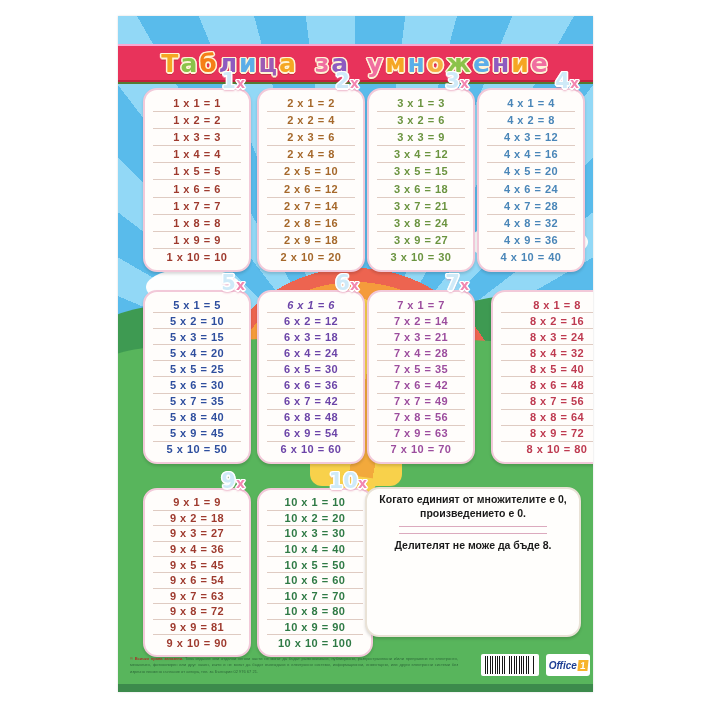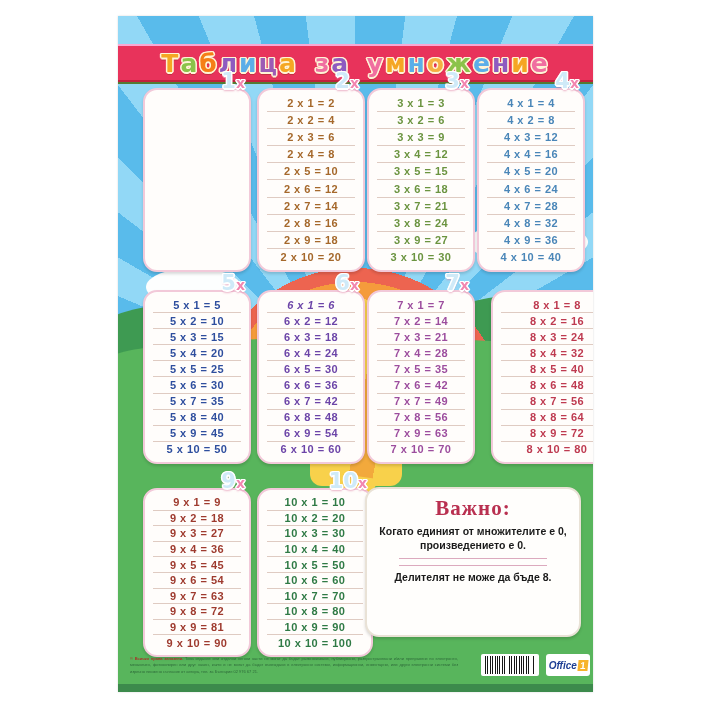--- a/index.html
+++ b/index.html
@@ -95,20 +95,32 @@
       <div class="ground-strip"></div>
     </div>
 
     <div class="banner">
       <div class="title" id="title"><span style="color: rgb(245, 166, 35);">Т</span><span style="color: rgb(139, 195, 74);">а</span><span style="color: rgb(245, 127, 23);">б</span><span style="color: rgb(142, 91, 192);">л</span><span style="color: rgb(91, 174, 232);">и</span><span style="color: rgb(156, 91, 181);">ц</span><span style="color: rgb(245, 166, 35);">а</span><span> </span><span style="color: rgb(240, 110, 160);">з</span><span style="color: rgb(142, 91, 192);">а</span><span> </span><span style="color: rgb(240, 110, 160);">у</span><span style="color: rgb(245, 166, 35);">м</span><span style="color: rgb(91, 174, 232);">н</span><span style="color: rgb(245, 176, 65);">о</span><span style="color: rgb(139, 195, 74);">ж</span><span style="color: rgb(91, 174, 232);">е</span><span style="color: rgb(142, 91, 192);">н</span><span style="color: rgb(245, 166, 35);">и</span><span style="color: rgb(240, 110, 160);">е</span></div>
     </div>
 
     <div id="tables">
         <div class="tbox" style="left: 25px; top: 72px; width: 104px; height: 180px;">
           <div class="tlabel"><span class="tnum">1</span><span class="tx">x</span></div>
+          <div class="trows">
+            <div class="trow" style="color: rgb(158, 58, 46);">1 x 1 = 1</div>
+            <div class="trow" style="color: rgb(158, 58, 46);">1 x 2 = 2</div>
+            <div class="trow" style="color: rgb(158, 58, 46);">1 x 3 = 3</div>
+            <div class="trow" style="color: rgb(158, 58, 46);">1 x 4 = 4</div>
+            <div class="trow" style="color: rgb(158, 58, 46);">1 x 5 = 5</div>
+            <div class="trow" style="color: rgb(158, 58, 46);">1 x 6 = 6</div>
+            <div class="trow" style="color: rgb(158, 58, 46);">1 x 7 = 7</div>
+            <div class="trow" style="color: rgb(158, 58, 46);">1 x 8 = 8</div>
+            <div class="trow" style="color: rgb(158, 58, 46);">1 x 9 = 9</div>
+            <div class="trow" style="color: rgb(158, 58, 46);">1 x 10 = 10</div>
+          </div>
         </div>
         <div class="tbox" style="left: 139px; top: 72px; width: 104px; height: 180px;">
           <div class="tlabel"><span class="tnum">2</span><span class="tx">x</span></div>
           <div class="trows">
             <div class="trow" style="color: rgb(165, 104, 43);">2 x 1 = 2</div>
             <div class="trow" style="color: rgb(165, 104, 43);">2 x 2 = 4</div>
             <div class="trow" style="color: rgb(165, 104, 43);">2 x 3 = 6</div>
             <div class="trow" style="color: rgb(165, 104, 43);">2 x 4 = 8</div>
             <div class="trow" style="color: rgb(165, 104, 43);">2 x 5 = 10</div>
             <div class="trow" style="color: rgb(165, 104, 43);">2 x 6 = 12</div>
@@ -234,21 +246,20 @@
             <div class="trow" style="color: rgb(47, 122, 69);">10 x 6 = 60</div>
             <div class="trow" style="color: rgb(47, 122, 69);">10 x 7 = 70</div>
             <div class="trow" style="color: rgb(47, 122, 69);">10 x 8 = 80</div>
             <div class="trow" style="color: rgb(47, 122, 69);">10 x 9 = 90</div>
             <div class="trow" style="color: rgb(47, 122, 69);">10 x 10 = 100</div>
           </div>
         </div>
       </div>
 
     <div class="important">
-      <div class="imp-title">Важно:</div>
       <div id="imp-notes">
           <div class="imp-note">Когато единият от множителите е 0, произведението е 0.</div>
           <div class="imp-sep"></div>
           <div class="imp-sep"></div>
           <div class="imp-note">Делителят не може да бъде 8.</div>
         </div>
     </div>
 
     <div class="fineprint">
       <span class="lead">© Всички права запазени.</span>

